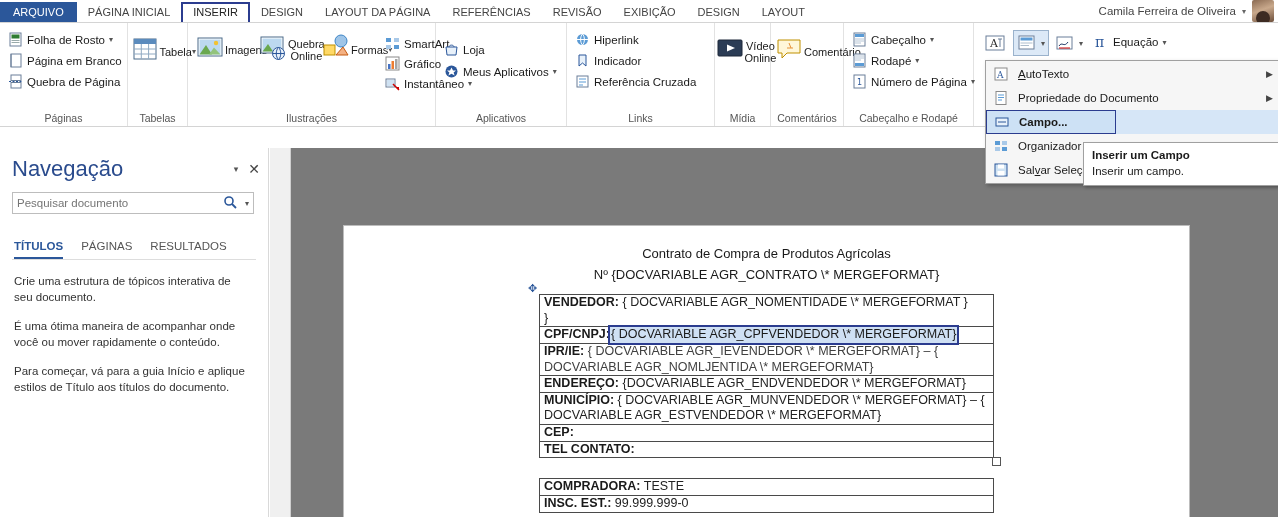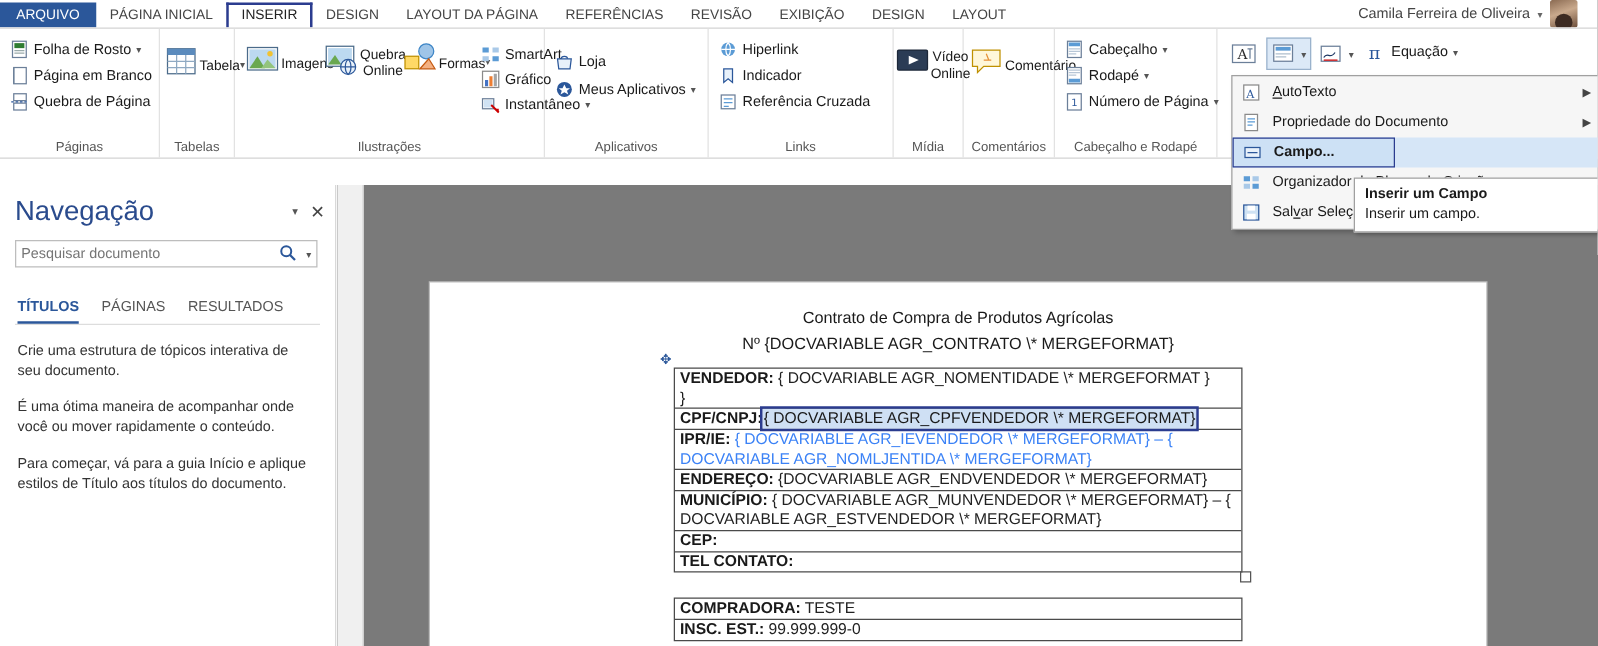--- a/index.html
+++ b/index.html
@@ -35,21 +35,21 @@
   .tab.active {
     border:2px solid #2b3c8f;
     border-bottom:none;
     background:#ffffff;
     padding:2px 10px 4px 10px;
     color:#222;
   }
   .tabbar .spacer { flex:1; }
   .user {
     display:flex; align-items:center; gap:6px;
-    padding-right:16px; font-size:11.5px; color:#444;
+    padding-right:4px; font-size:11.5px; color:#444;
   }
   .user .caret { font-size:8px; color:#666; }
   .avatar {
     width:22px;height:22px;border-radius:2px;
     background:linear-gradient(160deg,#8a6a52 0%,#c9a98c 45%,#6d4f3b 100%);
     position:relative; overflow:hidden;
   }
   .avatar:after{
     content:""; position:absolute; left:4px; top:11px;
     width:14px;height:14px;border-radius:50%;
@@ -158,21 +158,21 @@
     font-size:12.5px; line-height:1.25;
   }
   .trow { padding:0 3px 0 4px; border-bottom:1px solid #4a4a4a; }
   .trow:last-child { border-bottom:none; }
   .lbl { font-weight:bold; }
   .fld { color:#222; }
   .fieldsel {
     background:#cfe0f4; outline:2px solid #2b3c8f;
     display:inline-block; padding:0 1px;
   }
-  .fieldlight { color:#3b82f6; }
+  .fieldlight { color:#404040; }
   .handle {
     position:absolute; left:-12px; top:-12px;
     width:11px;height:11px; color:#2b579a; font-size:11px; line-height:11px;
   }
   .endmark {
     position:absolute; right:-8px; bottom:-9px;
     width:7px;height:7px;border:1px solid #555;
   }
   .tbl2 {
     margin:20px auto 0 auto; width:455px;

